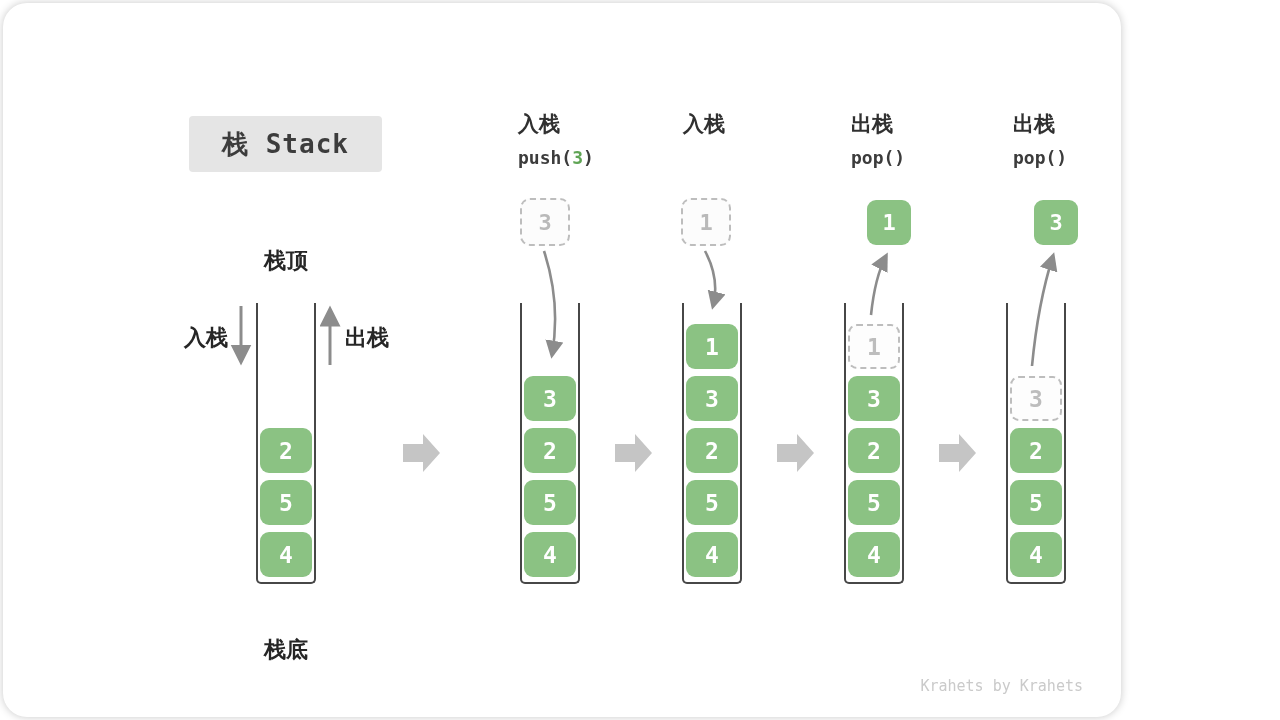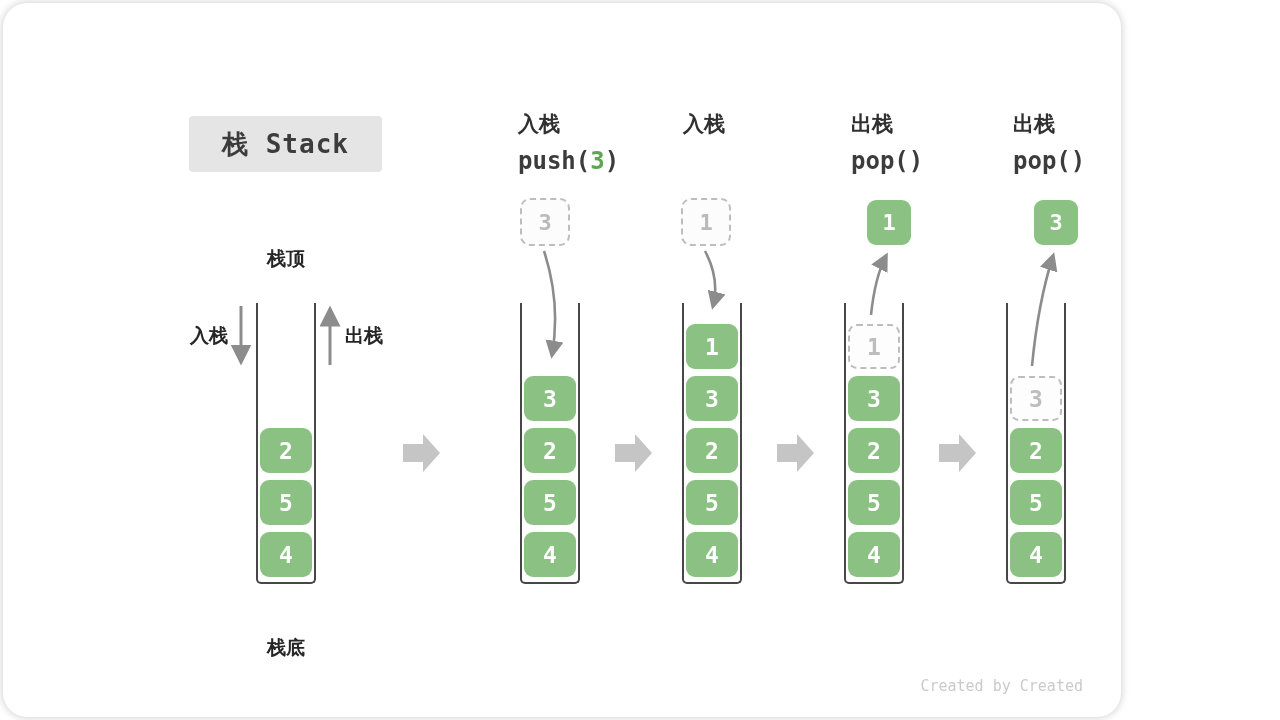--- a/index.html
+++ b/index.html
@@ -28,25 +28,25 @@
     background: var(--title-bg); border-radius: 4px;
     display: flex; align-items: center; justify-content: center;
     font-family: "DejaVu Sans Mono", "Liberation Sans", monospace, sans-serif;
     font-size: 26px; font-weight: bold; color: var(--text-dark); letter-spacing: 1px;
   }
 
   .op-label { position: absolute; top: 107px; width: 150px; }
   .op-cn { font-size: 21px; font-weight: bold; color: #303030; }
   .op-code {
     margin-top: 9px; font-family: "DejaVu Sans Mono", monospace;
-    font-size: 24px; font-weight: bold; color: var(--text-dark);
+    font-size: 18px; font-weight: bold; color: var(--text-dark);
   }
   .op-code .arg { color: var(--code-green); }
 
-  .cn-label { position: absolute; font-size: 19px; font-weight: bold; color: #262626; }
+  .cn-label { position: absolute; font-size: 22px; font-weight: bold; color: #262626; }
   .lbl-center { width: 90px; text-align: center; }
 
   .stack {
     position: absolute; top: 300px; width: 60px; height: 281px;
     border-left: 2px solid var(--wall); border-right: 2px solid var(--wall);
     border-bottom: 2px solid var(--wall); border-radius: 0 0 5px 5px;
     display: flex; flex-direction: column; justify-content: flex-end; align-items: center;
     gap: 7px; padding-bottom: 5px;
   }
   .block {
@@ -162,14 +162,14 @@
     <path d="M868,312 Q872,274 883,253" stroke="#8C8C8C" stroke-width="2.6" fill="none" marker-end="url(#ah)"></path>
 
     <path d="M1029,363 Q1035,300 1050,253" stroke="#8C8C8C" stroke-width="2.6" fill="none" marker-end="url(#ah)"></path>
 
     <polygon points="400,441 420,441 420,431 437,450 420,469 420,459 400,459" fill="#C5C5C5"></polygon>
     <polygon points="612,441 632,441 632,431 649,450 632,469 632,459 612,459" fill="#C5C5C5"></polygon>
     <polygon points="774,441 794,441 794,431 811,450 794,469 794,459 774,459" fill="#C5C5C5"></polygon>
     <polygon points="936,441 956,441 956,431 973,450 956,469 956,459 936,459" fill="#C5C5C5"></polygon>
   </svg>
 
-  <div class="watermark">Created by Created</div>
+  <div class="watermark">Krahets by Krahets</div>
 </div>
 
 </body></html>

